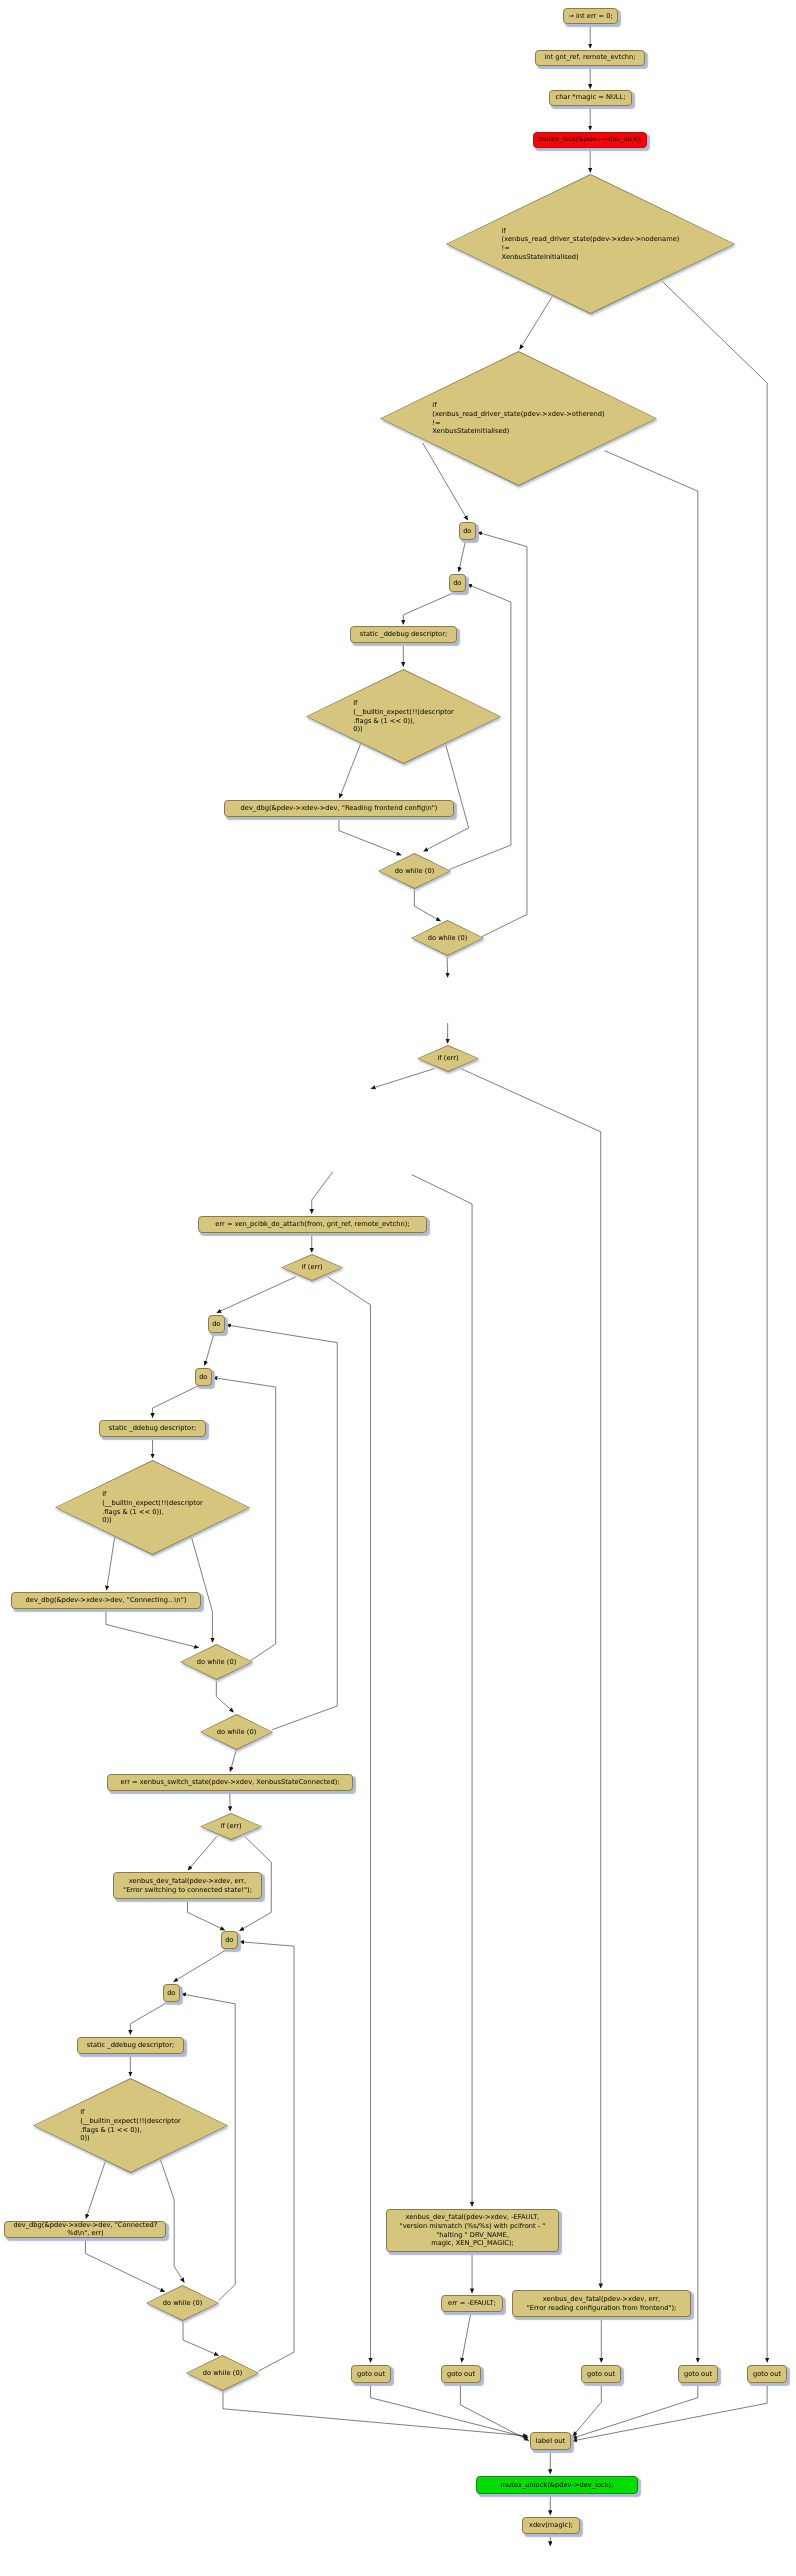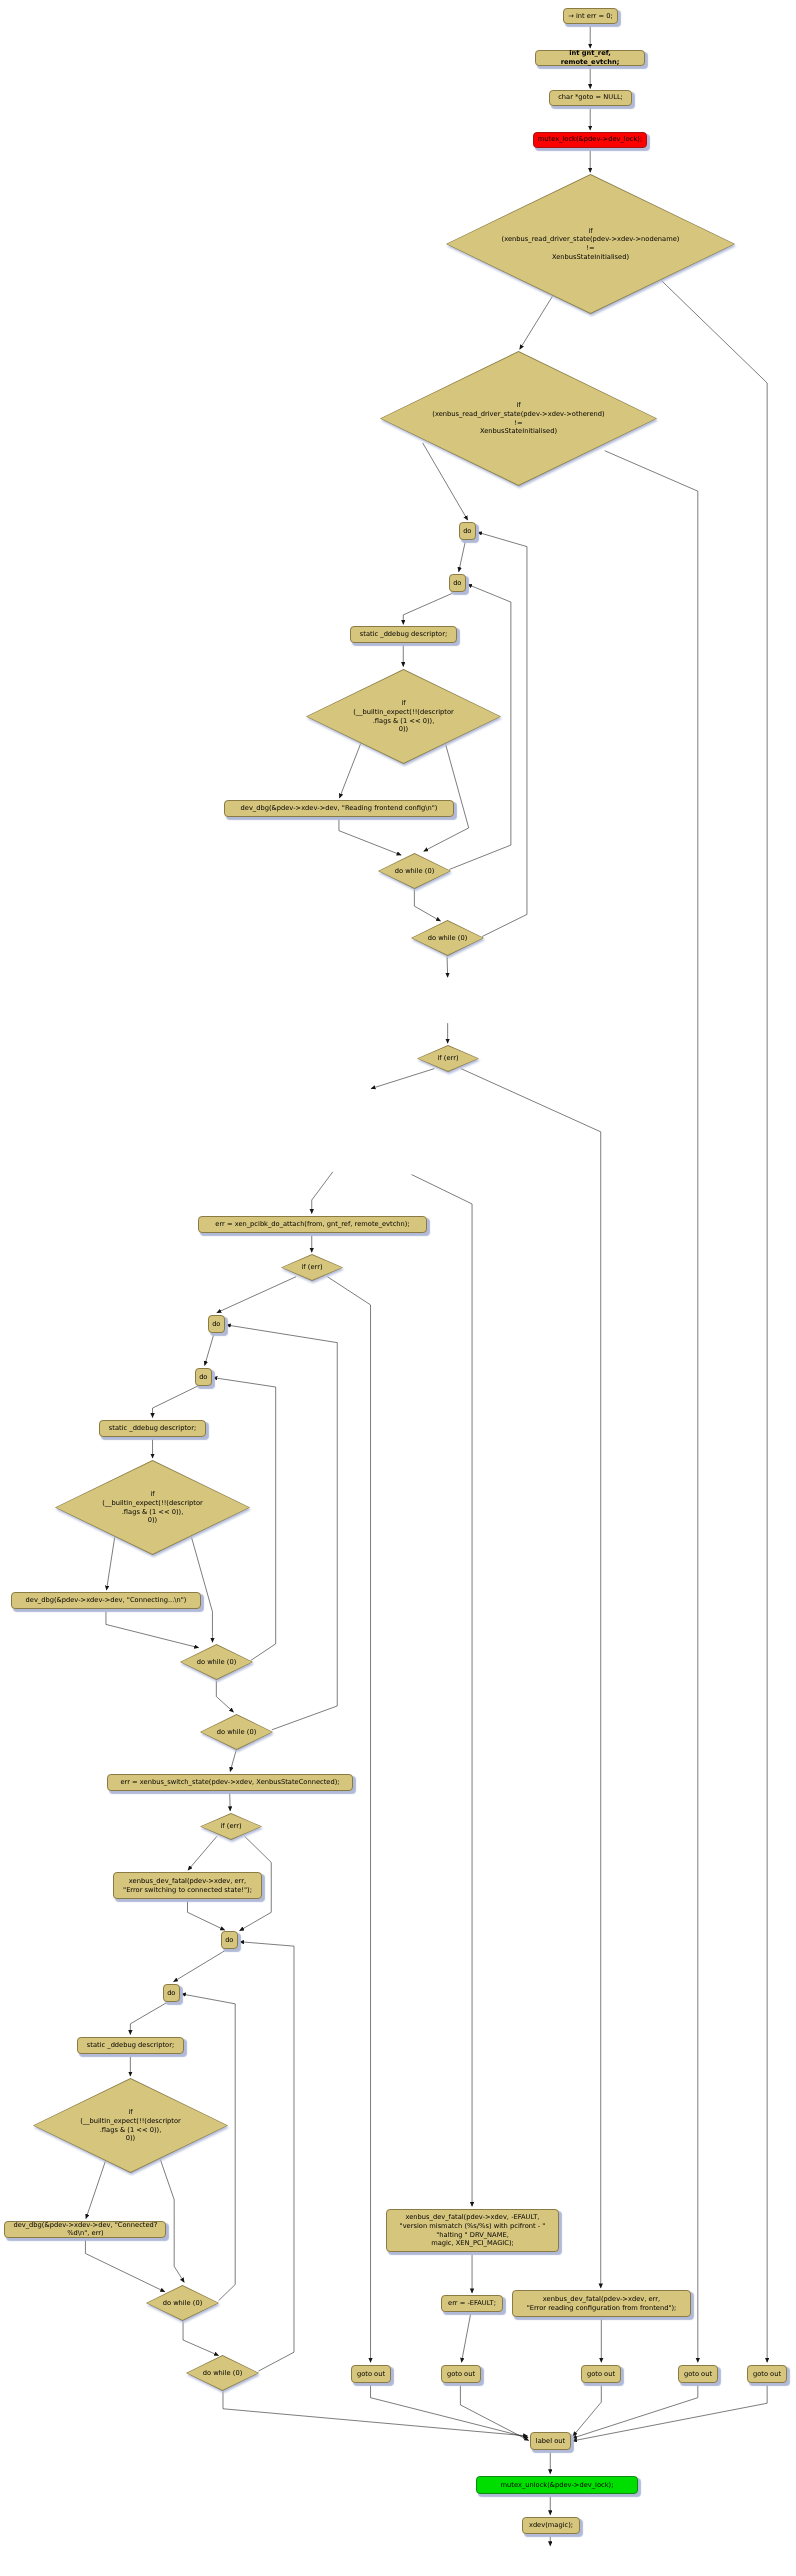--- a/index.html
+++ b/index.html
@@ -11,21 +11,21 @@
         box-shadow:2.2px 2.2px 1.1px #b0bad8;display:flex;align-items:center;justify-content:center;
         text-align:center;white-space:pre-line;line-height:1.3;padding:1.1px 2.8px;box-sizing:border-box;z-index:2;}
   .red{background:#fe0000;border-color:#aa1111;}
   .green{background:#00de00;border-color:#118811;}
   .dsh{position:absolute;filter:drop-shadow(1.7px 2.2px 1.1px #b0bad8);z-index:2;}
   .dia{position:absolute;left:0;top:0;right:0;bottom:0;
        clip-path:polygon(50% 0,100% 50%,50% 100%,0 50%);background:#8a7b44;}
   .dfill{position:absolute;left:1.1px;top:1.1px;right:1.1px;bottom:1.1px;
          clip-path:polygon(50% 0,100% 50%,50% 100%,0 50%);background:#d6c57c;}
   .dlabel{position:absolute;left:0;top:0;right:0;bottom:0;display:flex;align-items:center;
-          justify-content:center;text-align:center;white-space:pre-line;line-height:1.3;z-index:3;}
+          justify-content:center;white-space:pre-line;line-height:1.3;z-index:3;}
 </style>
 </head>
 <body>
 
 <div id="canvas">
 
 <svg id="edges" xmlns="http://www.w3.org/2000/svg" viewBox="0 0 1435 4643" width="796" height="2576">
   <defs>
     <marker id="arr" markerWidth="10" markerHeight="9" refX="8" refY="4" orient="auto">
       <path d="M0,0 L9,4 L0,8 z" fill="#141414"></path>
@@ -88,22 +88,22 @@
   <polyline class="e" marker-end="url(#arr)" points="830,4295 830,4335 953,4399"></polyline>
   <polyline class="e" marker-end="url(#arr)" points="1084,4295 1084,4330 1033,4391"></polyline>
   <polyline class="e" marker-end="url(#arr)" points="1258,4295 1258,4322 1032,4395"></polyline>
   <polyline class="e" marker-end="url(#arr)" points="1383,4295 1383,4332 1032,4400"></polyline>
   <polyline class="e" marker-end="url(#arr)" points="992,4416 992,4459"></polyline>
   <polyline class="e" marker-end="url(#arr)" points="992,4496 992,4533"></polyline>
   <polyline class="e" marker-end="url(#arr)" points="992,4568 992,4589"></polyline>
 </svg>
 
 <div class="nbox" style="left:563px;top:8.3px;width:55px;height:15.5px;">→ int err = 0;</div>
-<div class="nbox" style="left:535px;top:50px;width:110px;height:15.5px;font-weight:bold;">int gnt_ref, remote_evtchn;</div>
-<div class="nbox" style="left:549px;top:90px;width:83px;height:15.5px;">char *goto = NULL;</div>
+<div class="nbox" style="left:535px;top:50px;width:110px;height:15.5px;">int gnt_ref, remote_evtchn;</div>
+<div class="nbox" style="left:549px;top:90px;width:83px;height:15.5px;">char *magic = NULL;</div>
 <div class="nbox red" style="left:533px;top:132px;width:114px;height:15.5px;">mutex_lock(&amp;pdev-&gt;dev_lock);</div>
 <div class="nbox" style="left:459px;top:522px;width:16.6px;height:18px;">do</div>
 <div class="nbox" style="left:449px;top:574px;width:16.6px;height:18px;">do</div>
 <div class="nbox" style="left:350px;top:626px;width:107px;height:16.6px;">static _ddebug descriptor;</div>
 <div class="nbox" style="left:224px;top:800px;width:230px;height:16.6px;">dev_dbg(&amp;pdev-&gt;xdev-&gt;dev, "Reading frontend config\n")</div>
 <div class="nbox" style="left:198px;top:1216px;width:229px;height:16.6px;">err = xen_pcibk_do_attach(from, gnt_ref, remote_evtchn);</div>
 <div class="nbox" style="left:208px;top:1315px;width:16.6px;height:18px;">do</div>
 <div class="nbox" style="left:195px;top:1368px;width:16.6px;height:18px;">do</div>
 <div class="nbox" style="left:99px;top:1420px;width:107px;height:16.6px;">static _ddebug descriptor;</div>
 <div class="nbox" style="left:11px;top:1592px;width:190px;height:16.6px;">dev_dbg(&amp;pdev-&gt;xdev-&gt;dev, "Connecting...\n")</div>

